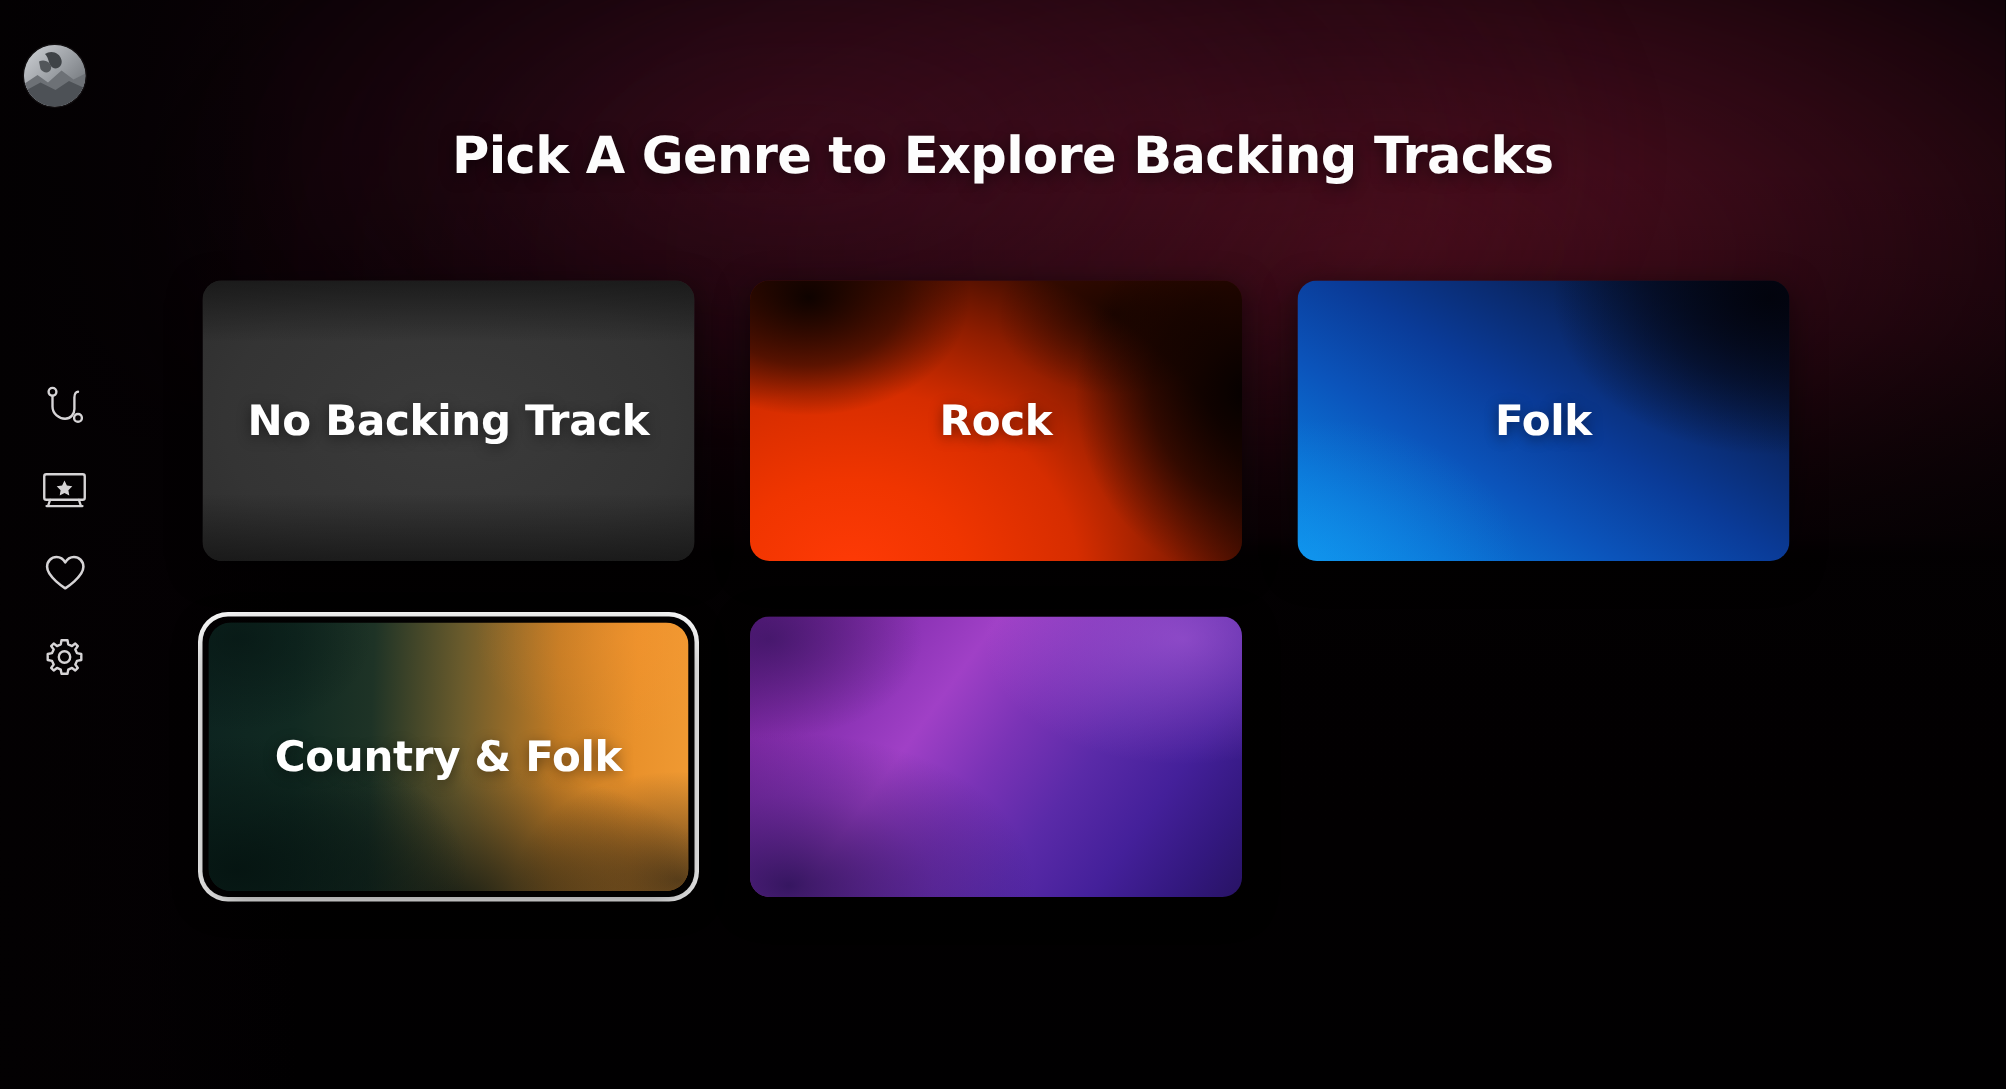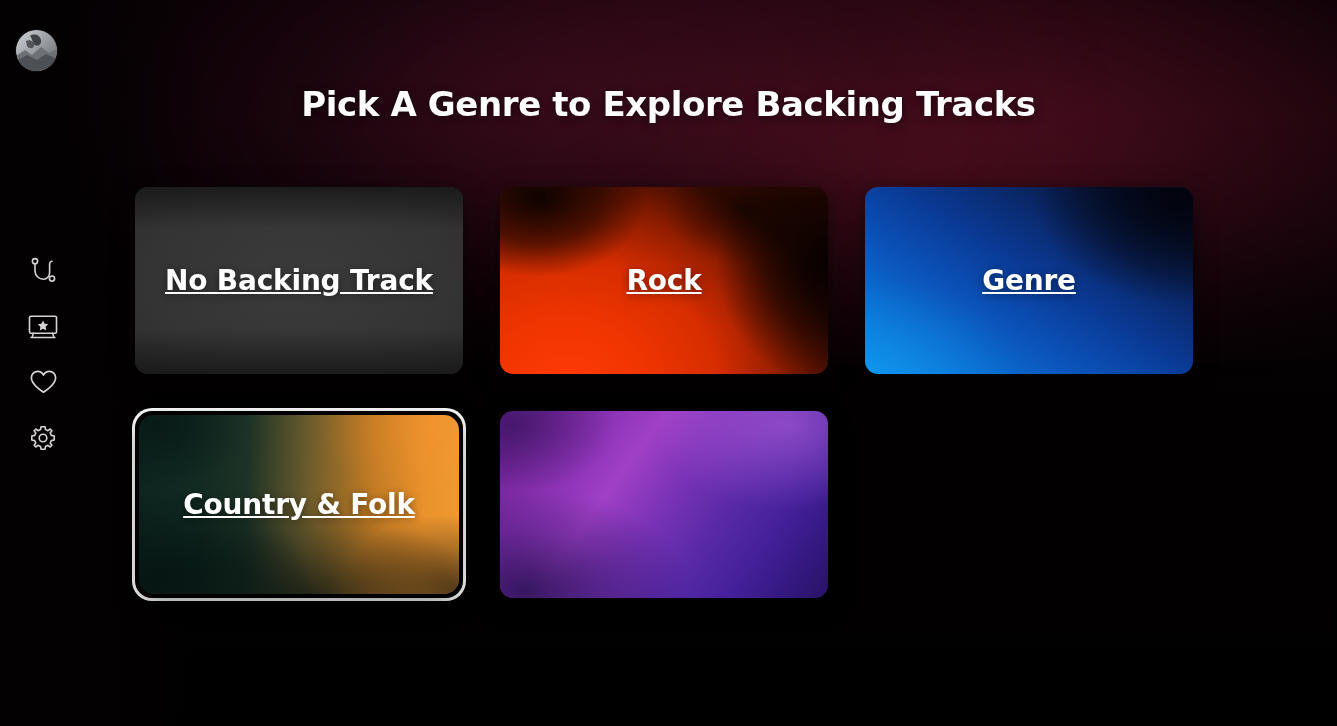--- a/index.html
+++ b/index.html
@@ -145,21 +145,21 @@
   .card-wrap.selected {
     border-radius:17px;
     box-shadow:0 0 0 3px #ffffff;
     padding:0;
   }
   .card-wrap.selected .card {
     margin:4px;
     border-radius:11px;
   }
   .card-wrap { display:block; }
-  .card-wrap > .card { width:100%; height:100%;text-decoration:underline; }
+  .card-wrap > .card { width:100%; height:100%; }
   .card-wrap.selected > .card { width:calc(100% - 8px); height:calc(100% - 8px);border-radius:15px; }
 
   
   .g-none {
     background:
       radial-gradient(120% 140% at 50% 50%, #3b3b3b 0%, #343434 38%, #2a2a2a 64%, #1d1d1d 82%, #151515 100%);
   }
   .g-none-2 {
     background:linear-gradient(180deg, rgba(20,20,20,0.75) 0%, rgba(30,30,30,0.0) 22%, rgba(30,30,30,0.0) 76%, rgba(18,18,18,0.72) 100%);
   }
@@ -307,21 +307,21 @@
         <div class="grad2 g-rock-2"></div>
         <div class="label">Rock</div>
       </div>
     </div>
 
 
     <div class="card-wrap">
       <div class="card">
         <div class="grad g-blues"></div>
         <div class="grad2 g-blues-2"></div>
-        <div class="label">Genre</div>
+        <div class="label">Folk</div>
       </div>
     </div>
 
     <div class="card-wrap selected">
       <div class="card">
         <div class="grad g-country"></div>
         <div class="grad2 g-country-2"></div>
         <div class="label">Country &amp; Folk</div>
       </div>
     </div>

